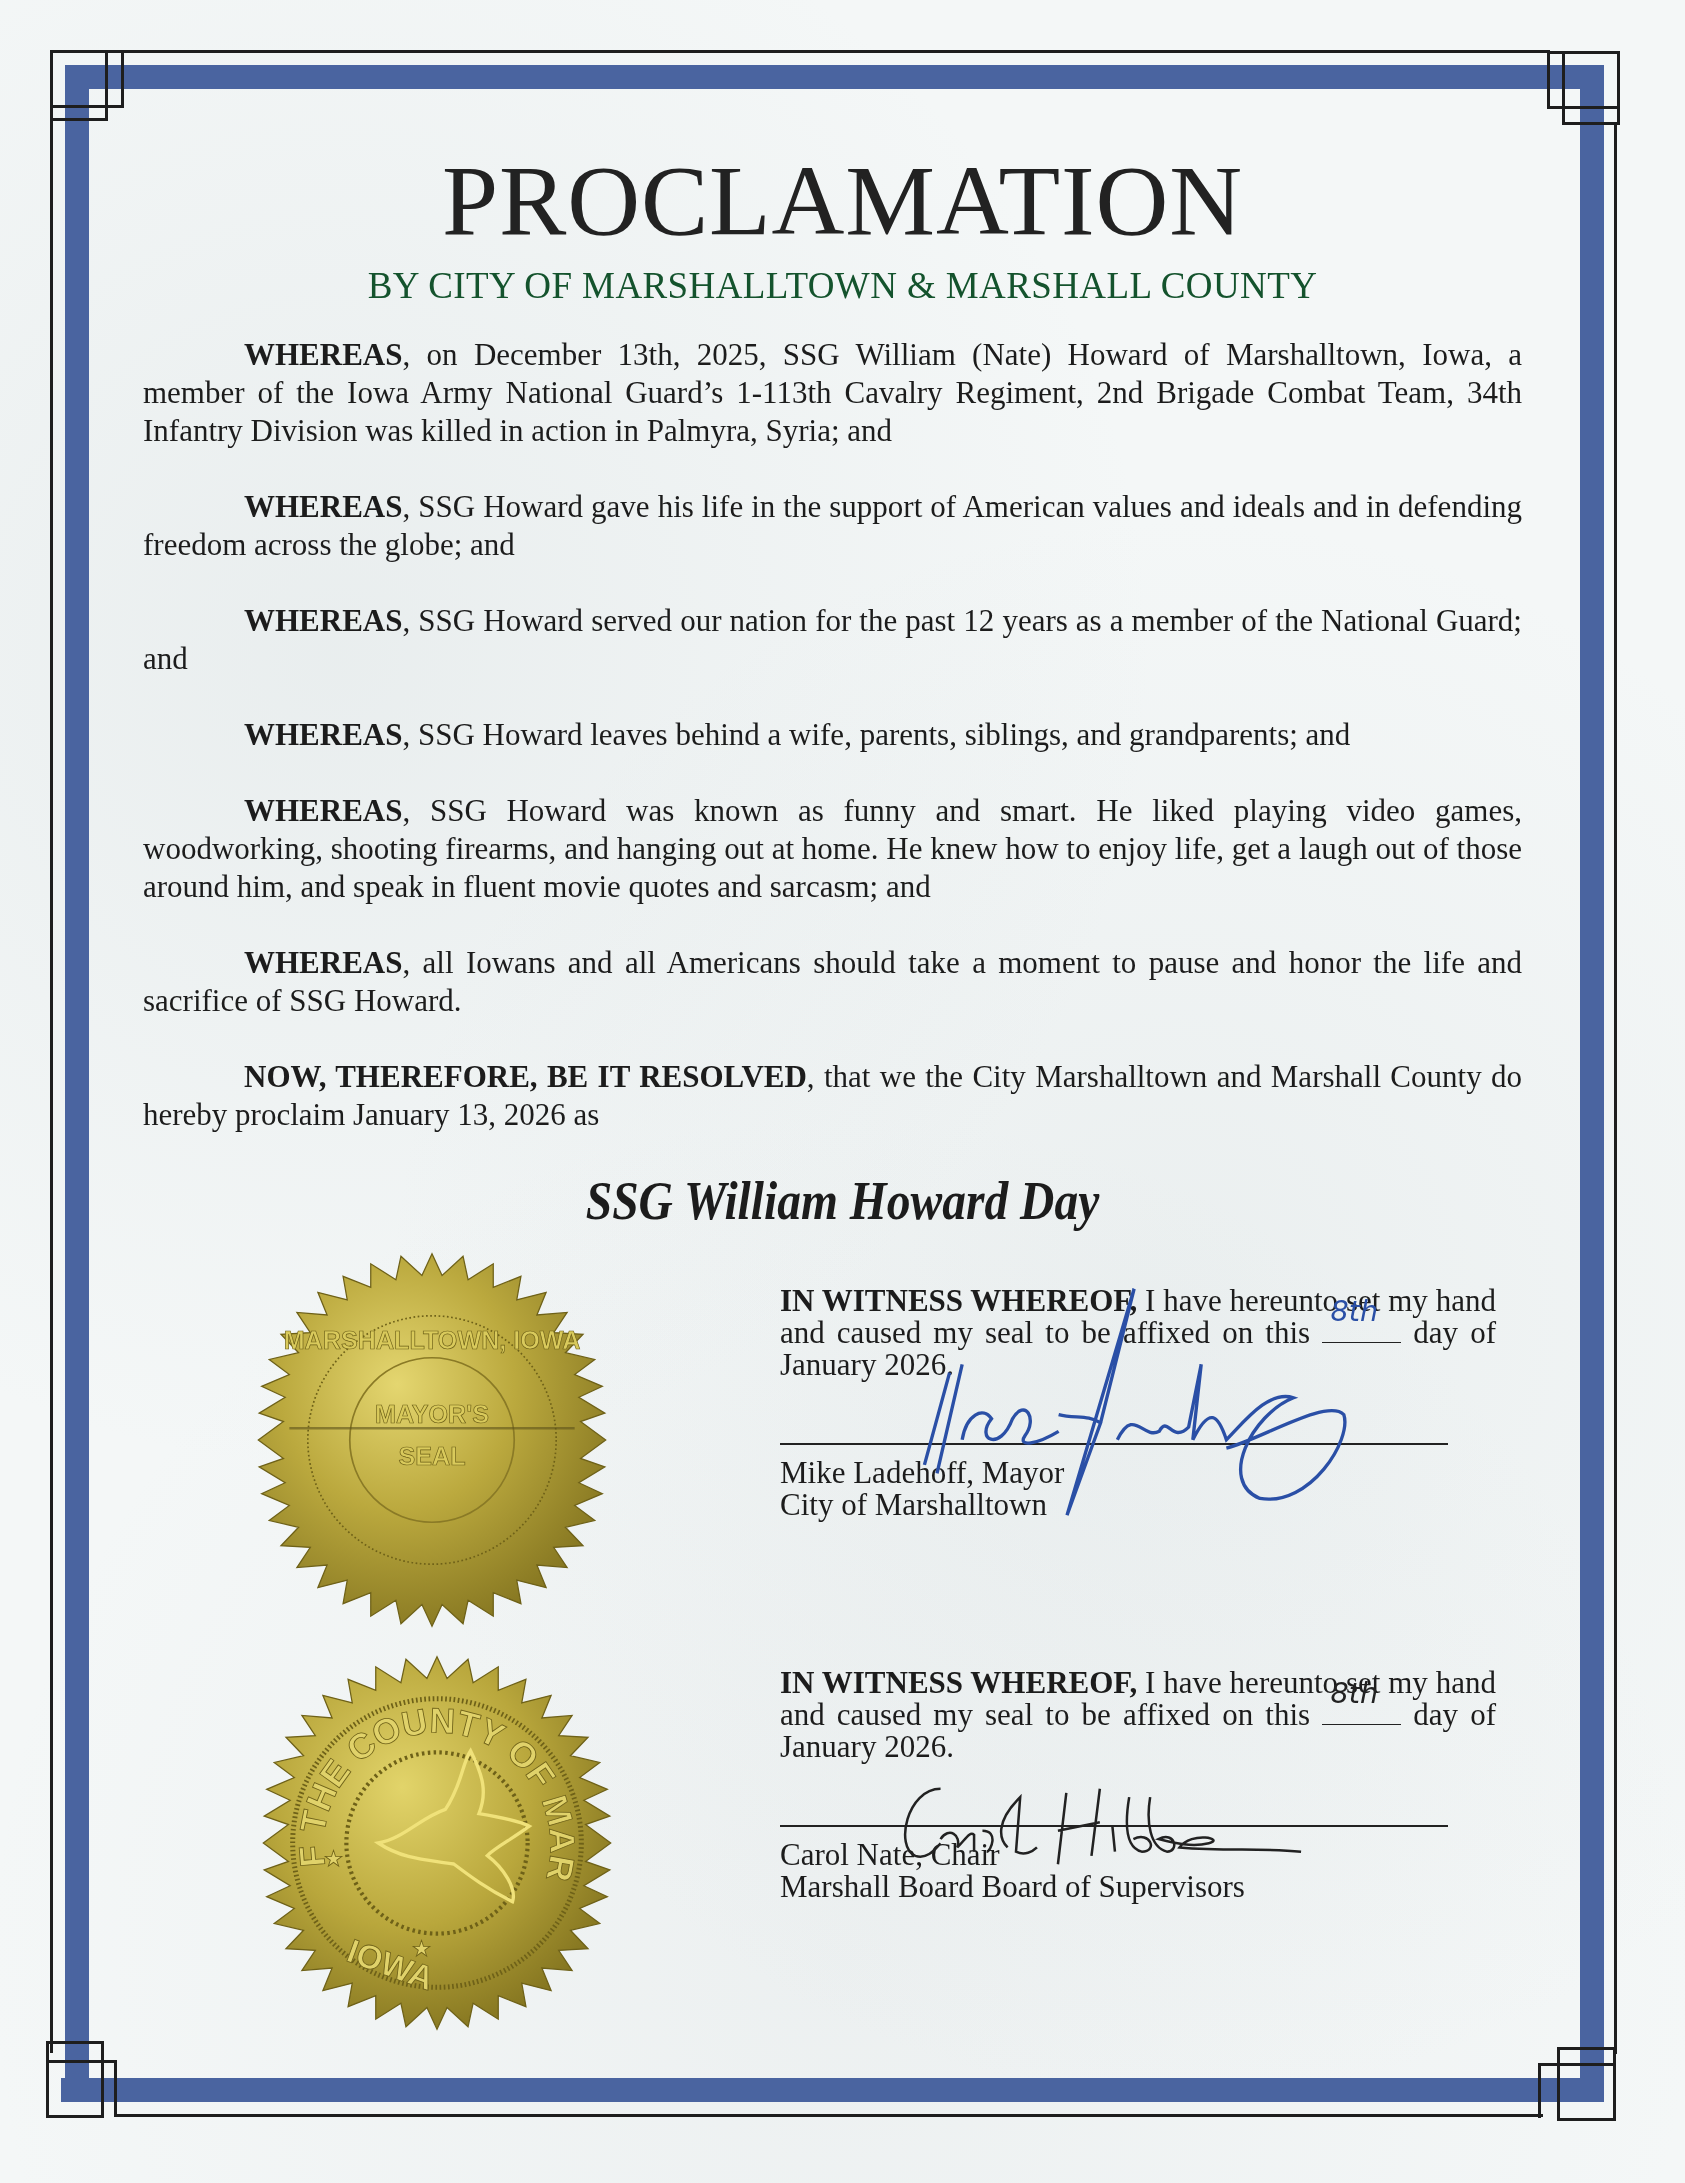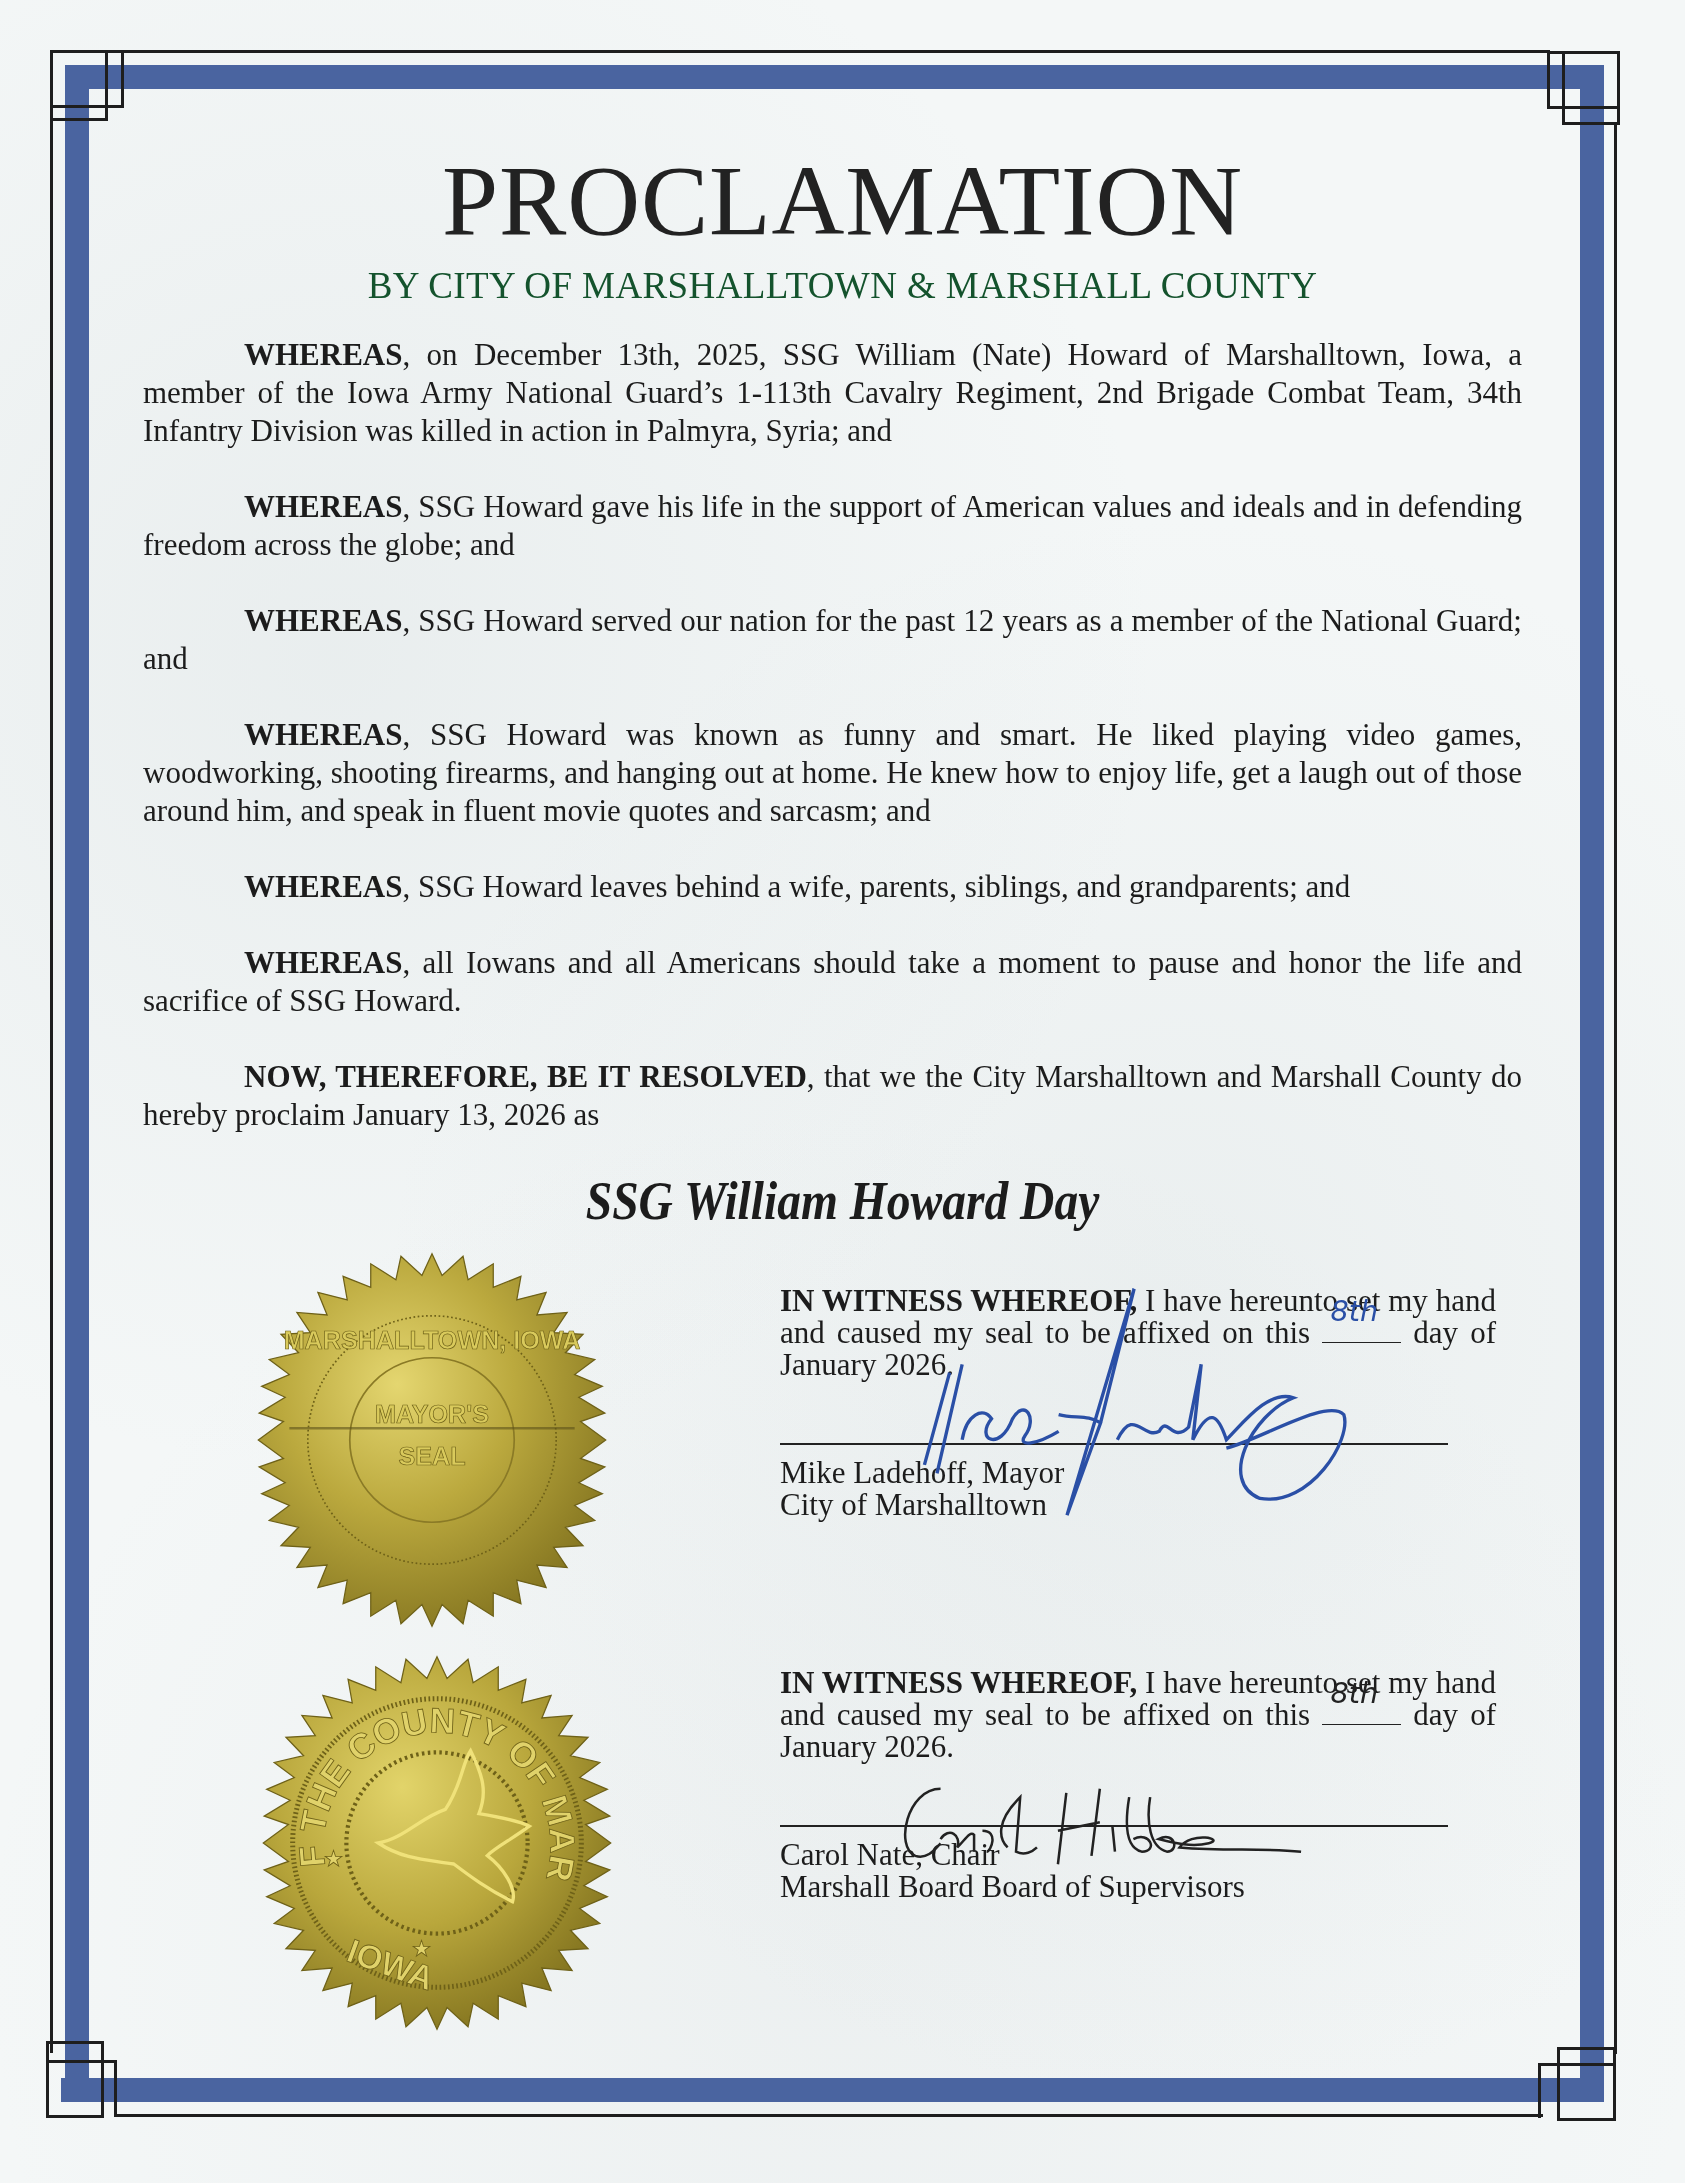--- a/index.html
+++ b/index.html
@@ -103,22 +103,22 @@
   <div class="bl" style="left:1538px;top:2063px;width:18.5px;height:52px;border-width:3.4px 0 0 3.4px;"></div>
 </div>
 
 <div class="title">PROCLAMATION</div>
 <div class="subtitle">BY CITY OF MARSHALLTOWN &amp; MARSHALL COUNTY</div>
 
 <div class="body-text">
   <p><b>WHEREAS</b><span>, on December 13th, 2025, SSG William (Nate) Howard of Marshalltown, Iowa, a member of the Iowa Army National Guard’s 1-113th Cavalry Regiment, 2nd Brigade Combat Team, 34th Infantry Division was killed in action in Palmyra, Syria; and</span></p>
   <p><b>WHEREAS</b><span>, SSG Howard gave his life in the support of American values and ideals and in defending freedom across the globe; and</span></p>
   <p><b>WHEREAS</b><span>, SSG Howard served our nation for the past 12 years as a member of the National Guard; and</span></p>
+  <p><b>WHEREAS</b><span>, SSG Howard leaves behind a wife, parents, siblings, and grandparents; and</span></p>
   <p><b>WHEREAS</b><span>, SSG Howard was known as funny and smart.  He liked playing video games, woodworking, shooting firearms, and hanging out at home.  He knew how to enjoy life, get a laugh out of those around him, and speak in fluent movie quotes and sarcasm; and</span></p>
-  <p><b>WHEREAS</b><span>, SSG Howard leaves behind a wife, parents, siblings, and grandparents; and</span></p>
   <p><b>WHEREAS</b><span>, all Iowans and all Americans should take a moment to pause and honor the life and sacrifice of SSG Howard.</span></p>
   <p><b>NOW, THEREFORE, BE IT RESOLVED</b><span>, that we the City Marshalltown and Marshall County do hereby proclaim January 13, 2026 as</span></p>
 </div>
 
 <div class="day-title">SSG William Howard Day</div>
 
 <div class="seal" style="left:239px;top:1247px;width:386px;height:386px;">
   <svg width="386" height="386" viewBox="-230 -230 460 460">
     <defs>
       <radialGradient id="g1" cx="40%" cy="35%" r="75%">

